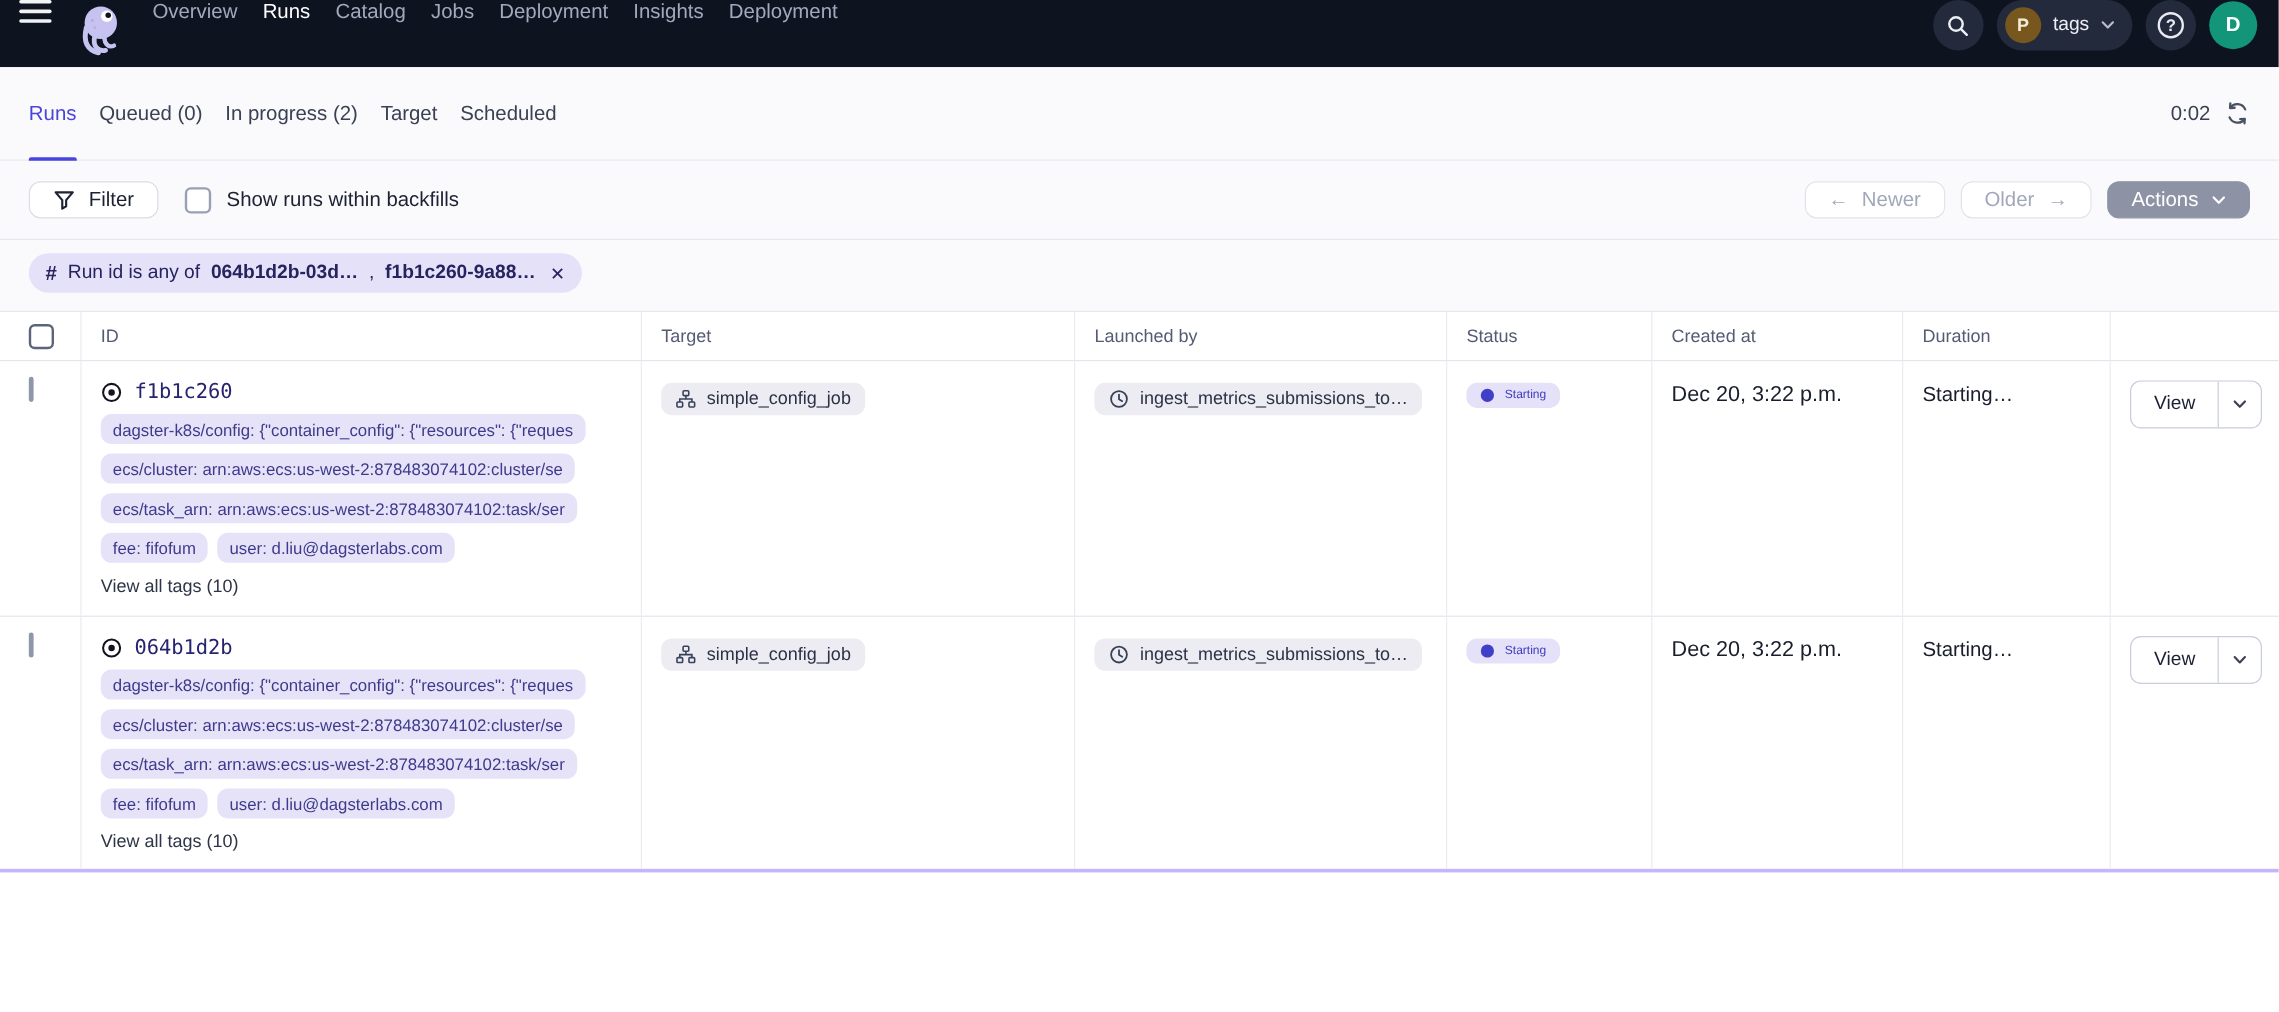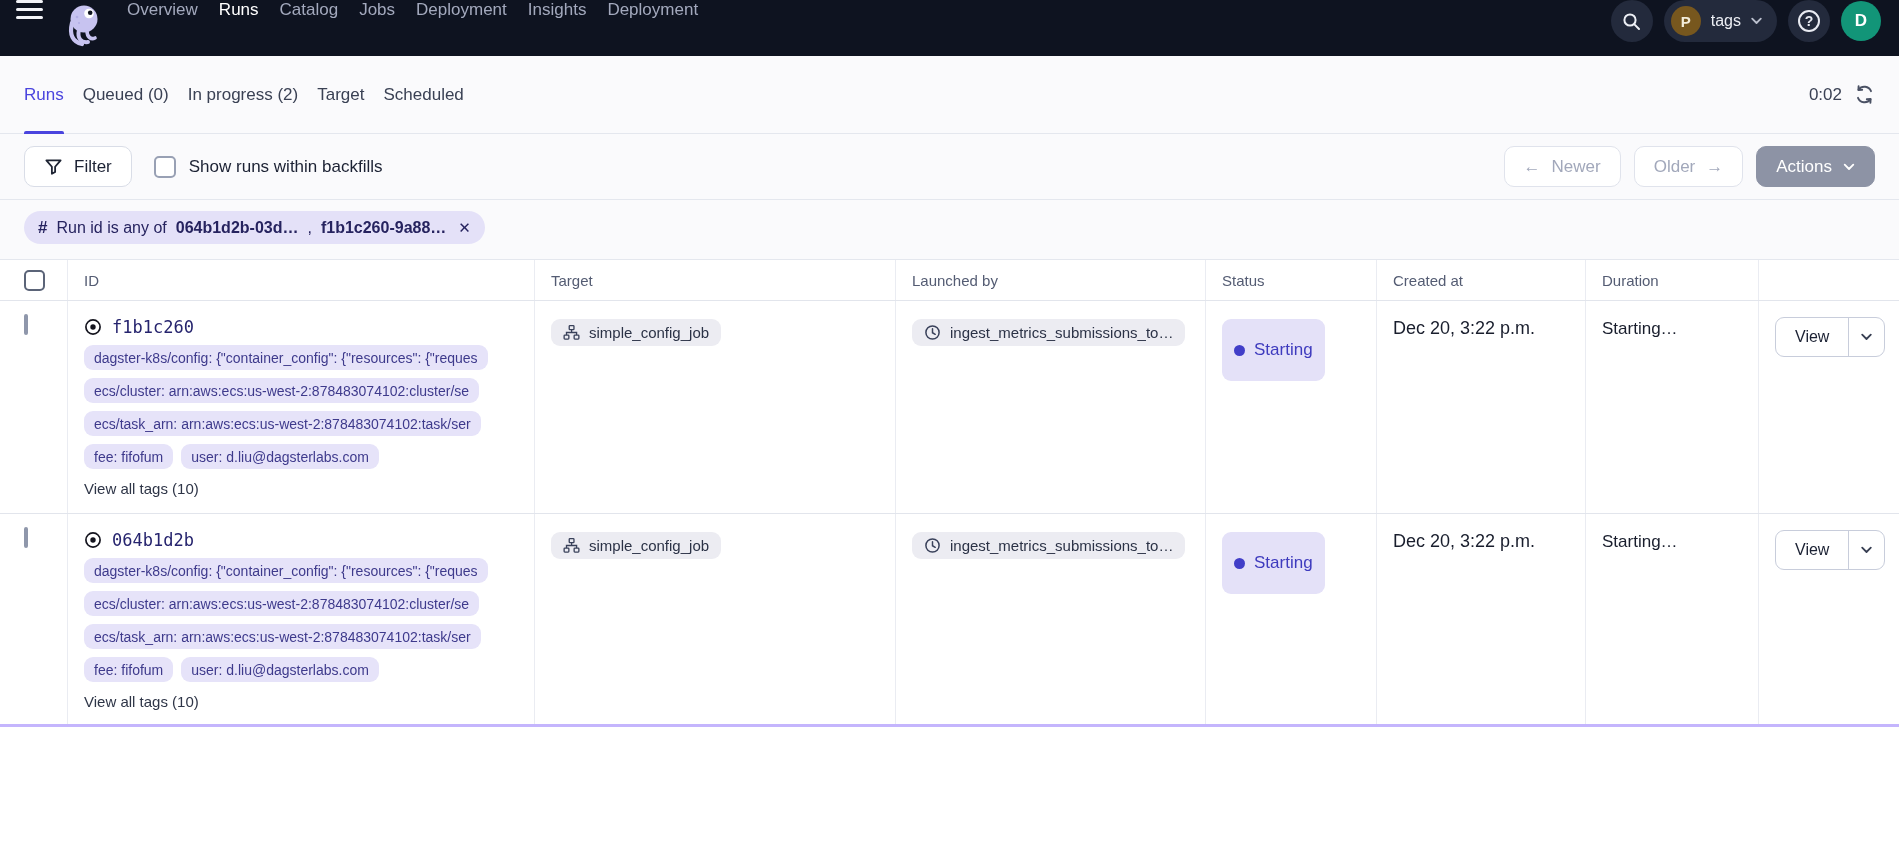--- a/index.html
+++ b/index.html
@@ -64,21 +64,21 @@
   }
   .tabs-right { margin-left: auto; display: flex; align-items: center; gap: 12px; }
   .timer { font-size: 17px; color: #3a4154; }
 
   
   .controls {
     background: #fafafc; border-bottom: 1px solid #e4e7ee;
     display: flex; align-items: center; padding: 10px 24px; height: 66px;
   }
   .btn {
-    height: 41px; border-radius: 10px; border: 1px solid #d9dde7; background: #ffffff;
+    height: 31px; border-radius: 10px; border: 1px solid #d9dde7; background: #ffffff;
     display: inline-flex; align-items: center; gap: 11px; padding: 0 19px;
     font-size: 17px; color: #1b2133; cursor: pointer; white-space: nowrap;
   }
   .btn.muted { color: #a2a8bb; border-color: #e0e3ec; }
   .btn.actions { background: #8d93a5; border-color: #8d93a5; color: #ffffff; }
   .checkbox {
     width: 22px; height: 22px; border: 2px solid #98a0b4; border-radius: 5px;
     background: #ffffff; cursor: pointer; flex: none;
   }
   .backfills { display: flex; align-items: center; gap: 13px; margin-left: 22px; }
@@ -129,21 +129,21 @@
   .view-all { margin-top: 11px; font-size: 15px; color: #2e3547; cursor: pointer; }
 
   .pill-gray {
     display: inline-flex; align-items: center; gap: 9px; background: #ececf2;
     color: #2b3246; font-size: 15px; padding: 5px 12px; border-radius: 9px;
     margin-top: 4px; cursor: pointer; max-width: 100%;
   }
   .pill-gray .pill-text { white-space: nowrap; overflow: hidden; }
   .status-pill {
     display: inline-flex; align-items: center; gap: 9px; background: #e4e1f8;
-    color: #3e3bbe; font-size: 17px; padding: 21px 12px; border-radius: 9px; margin-top: 4px;
+    color: #3e3bbe; font-size: 10px; padding: 5px 12px; border-radius: 9px; margin-top: 4px;
   }
   .status-dot { width: 11px; height: 11px; border-radius: 50%; background: #413ec8; flex: none; }
   .created { font-size: 18px; font-weight: 500; color: #191e2d; padding-top: 17px; }
   .duration { font-size: 17px; color: #191e2d; padding-top: 18px; }
 
   .view-btn {
     display: inline-flex; height: 40px; border: 1px solid #c8cddb; border-radius: 9px;
     background: #ffffff; overflow: hidden; margin-top: 2px; cursor: pointer;
   }
   .view-main { padding: 0 19px; display: flex; align-items: center; font-size: 16px; color: #1b2133; }

